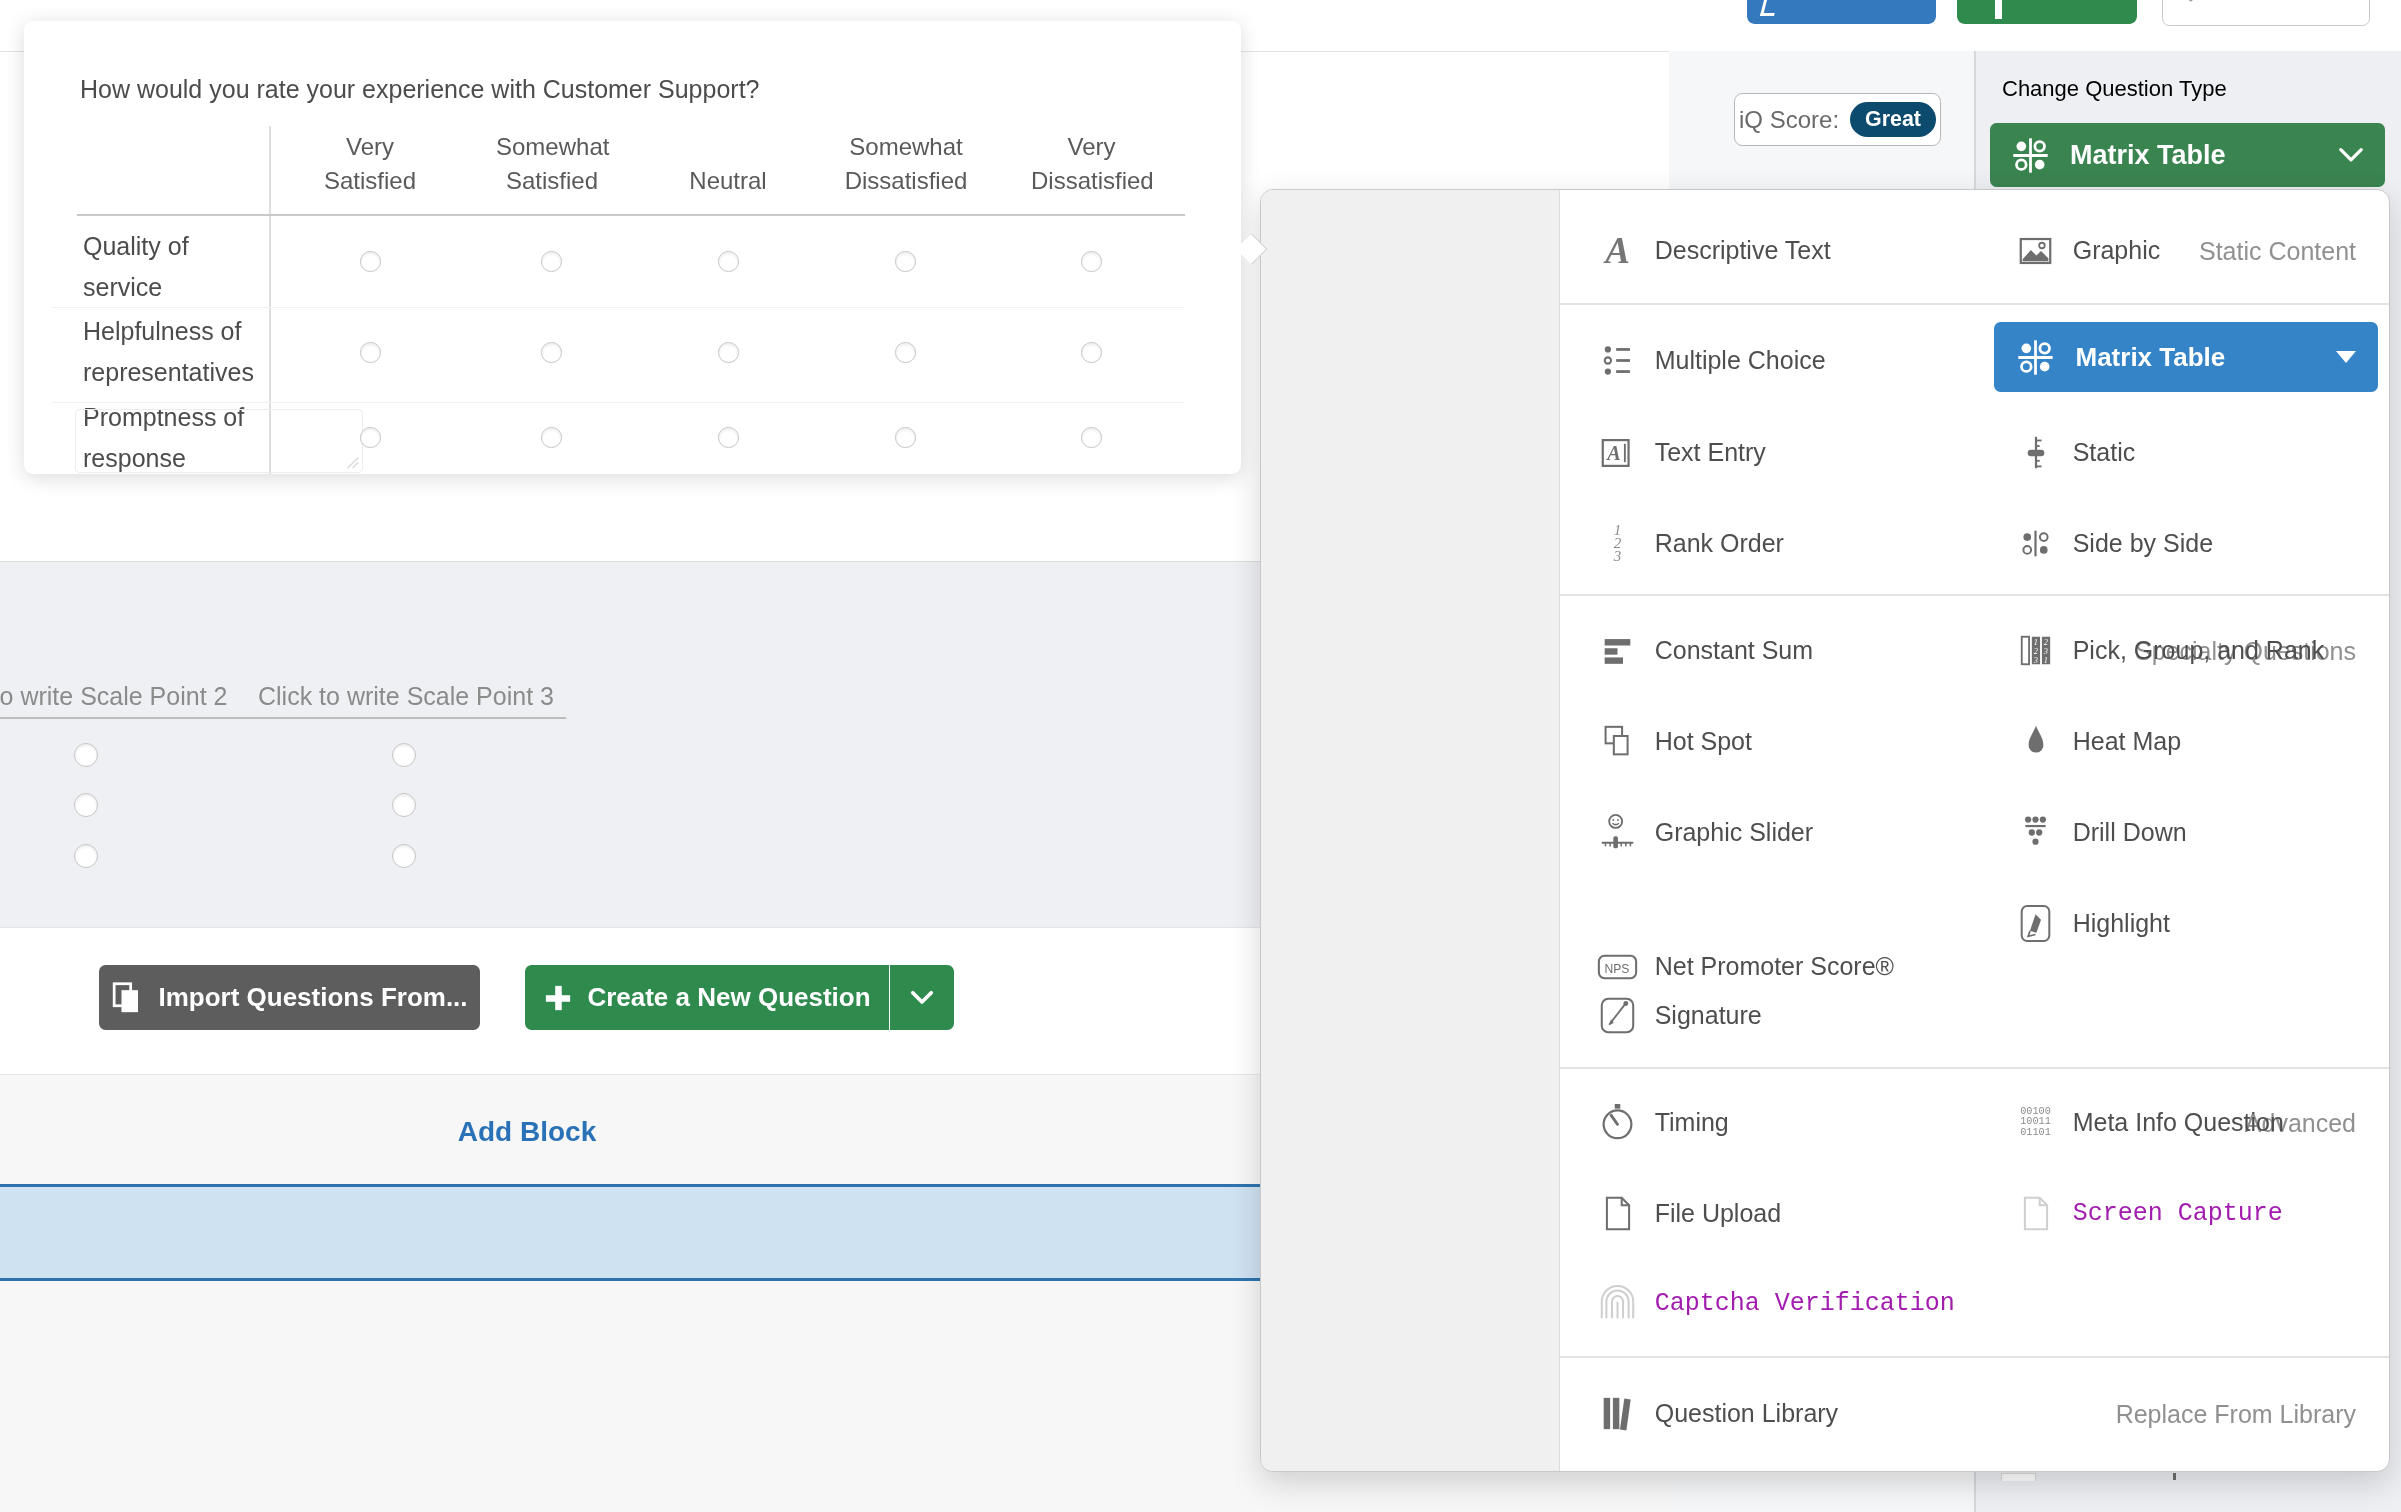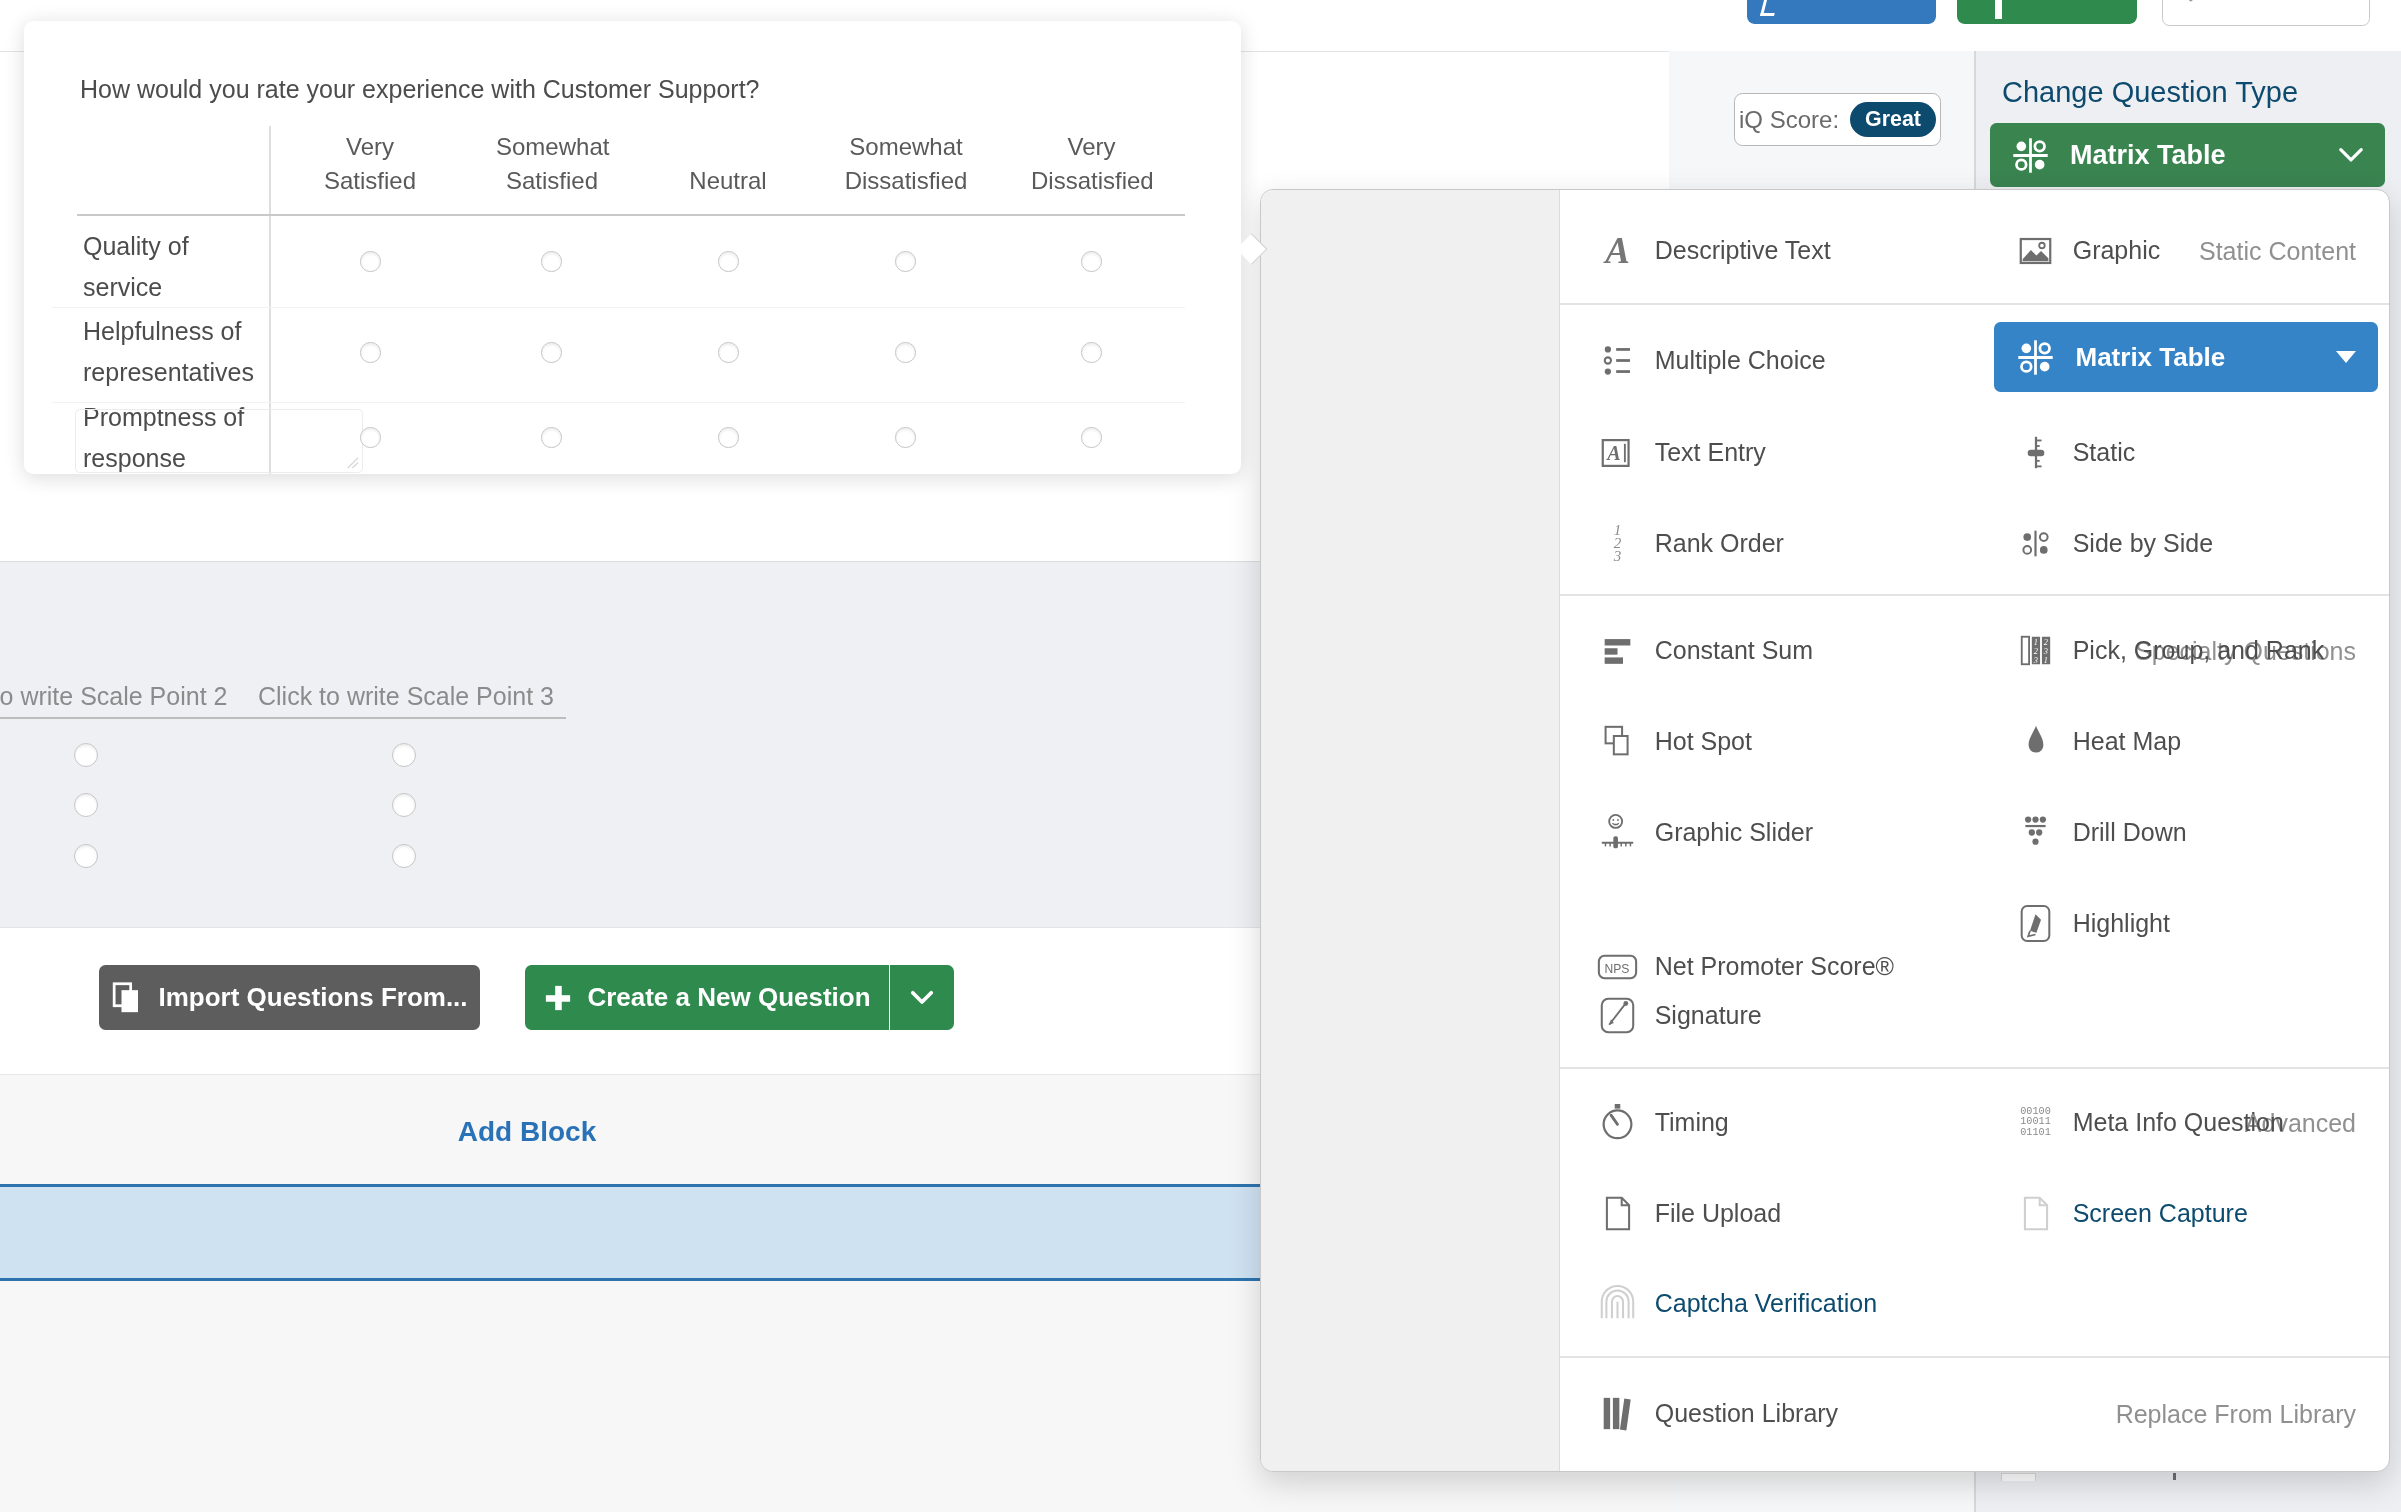--- a/index.html
+++ b/index.html
@@ -41,32 +41,32 @@
        color:#fff;font-size:26px;font-weight:600;box-sizing:border-box;}
   .btn-import{left:99px;top:965px;width:381px;height:65px;background:#5d5d5d;}
   .btn-create{left:525px;top:965px;width:365px;height:65px;background:#2f8a4e;border-radius:6.5px 0 0 6.5px;}
   .btn-caret{left:889px;top:965px;width:65px;height:65px;background:#2f8a4e;border-radius:0 6.5px 6.5px 0;border-left:1.9px solid #fff;}
   .addblock{left:341px;top:1116px;width:372px;text-align:center;font-size:28px;font-weight:600;color:#2a72b8;cursor:pointer;}
   
   .iq-box{left:1734px;top:93px;width:207px;height:53px;background:#fff;border:1.9px solid #b7b7b7;
           border-radius:8.4px;display:flex;align-items:center;justify-content:center;gap:11px;box-sizing:border-box;}
   .iq-label{font-size:24px;color:#6a6a6a;}
   .iq-pill{background:#0c4a6e;color:#fff;font-size:21.4px;font-weight:700;border-radius:17.7px;padding:4.7px 15px;}
-  .cqt-title{left:2002px;top:76px;font-size:29px;color:#0c4a6e;}
+  .cqt-title{left:2002px;top:76px;font-size:22px;color:#000000;}
   .dd-btn{left:1990px;top:123px;width:395px;height:64px;background:#3a8450;border-radius:6.5px;
           display:flex;align-items:center;color:#fff;font-size:27px;font-weight:600;padding:0 20.5px;box-sizing:border-box;gap:20.5px;}
   
   .panel{left:1260px;top:189px;width:1130px;height:1283px;background:#fff;border:1.9px solid #c8c8c8;
          border-radius:13px;box-shadow:0 11px 32px rgba(0,0,0,.16);box-sizing:border-box;z-index:20;overflow:hidden;}
   .panel-gray{left:0;top:0;width:299px;height:1283px;background:#f0f0f1;border-right:1.9px solid #dcdcdc;box-sizing:border-box;}
   .cat{width:246px;text-align:right;font-size:25px;color:#909090;right:33px;}
   .pdiv{left:299px;width:830px;height:1.9px;background:#e3e3e3;}
   .mi{display:flex;align-items:center;gap:16.7px;height:45px;cursor:pointer;}
   .mi .lab{font-size:25px;color:#4e4e4e;white-space:nowrap;}
-  .mi.dis .lab{color:#0c4a6e;}
+  .mi.dis .lab{color:#a21caf;font-family:Liberation Mono, monospace;}
   .icb{width:41px;height:41px;display:flex;align-items:center;justify-content:center;flex:none;}
   .sel-item{left:733px;top:132px;width:384px;height:70px;background:#3584c7;border-radius:6.5px;
             display:flex;align-items:center;color:#fff;font-size:26px;font-weight:600;padding:0 22px;box-sizing:border-box;gap:20.5px;}
   .tri-down{width:0;height:0;border-left:10.2px solid transparent;border-right:10.2px solid transparent;border-top:12px solid #fff;}
   .arrow-notch{left:1241px;top:238px;width:20.5px;height:20.5px;background:#fff;border-top:1.9px solid #cfcfcf;
                border-right:1.9px solid #cfcfcf;transform:rotate(45deg);z-index:31;}
   .serifA{font-family:"Liberation Serif",serif;font-style:italic;font-weight:700;color:#767676;}
   .mono{font-family:"Liberation Mono",monospace;color:#8a8a8a;line-height:10.2px;font-size:10.2px;}
   .grip{left:320px;top:433px;width:15px;height:15px;}
   svg{display:block;}

